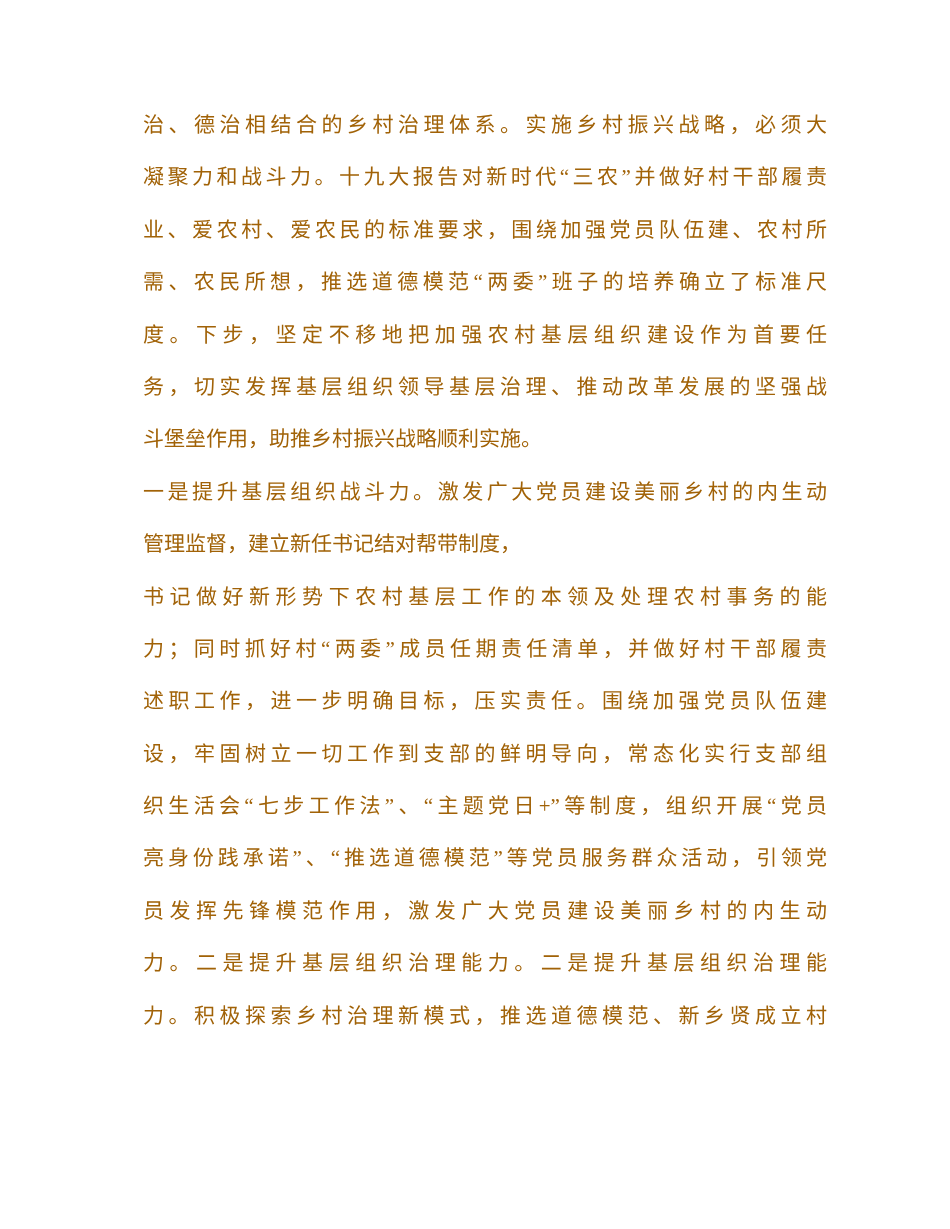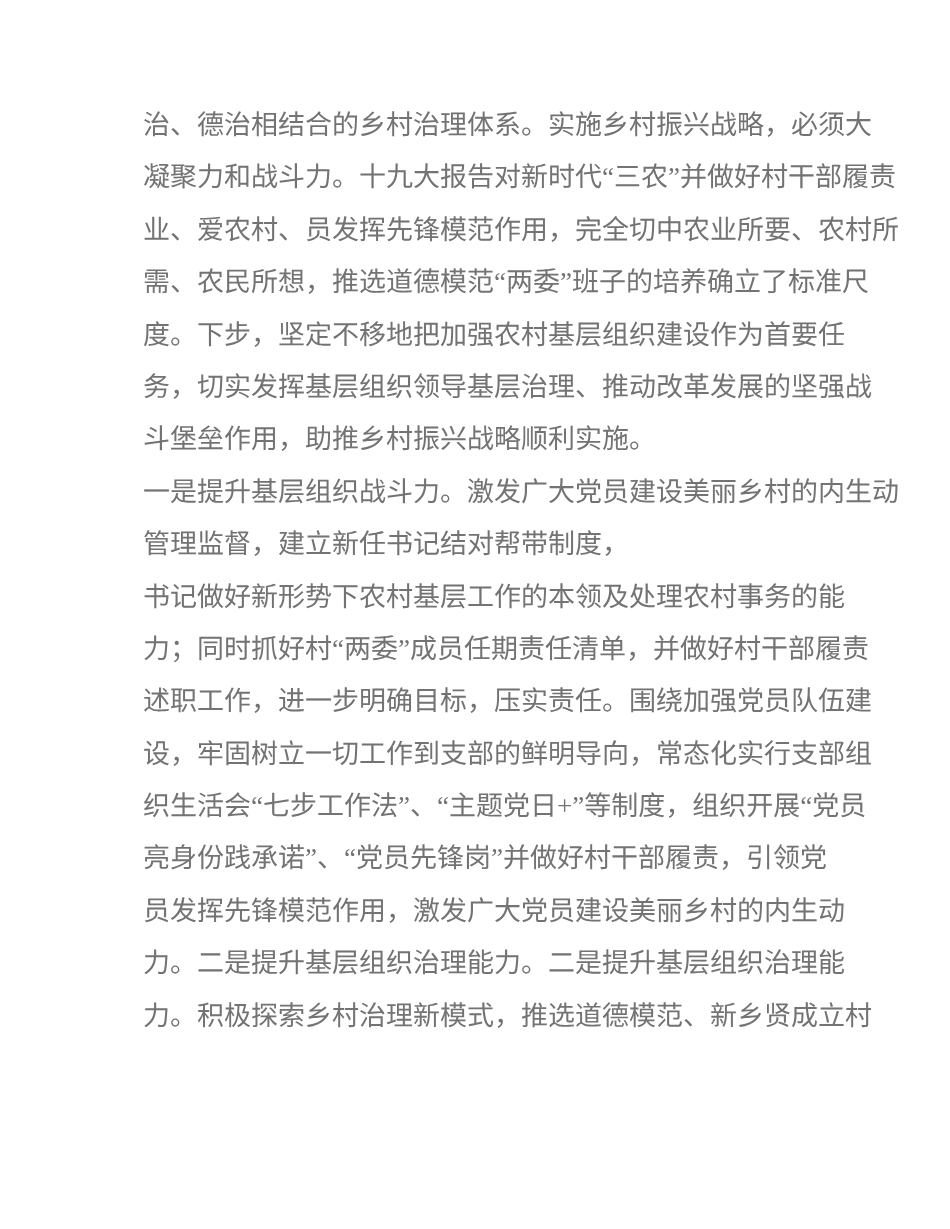--- a/index.html
+++ b/index.html
@@ -13,23 +13,23 @@
     height: 1229px;
     background: #ffffff;
     overflow: hidden;
   }
   .text-block {
     position: absolute;
     left: 143px;
     top: 99px;
     width: 684px;
     font-family: "Liberation Serif", "DejaVu Serif", serif;
-    font-size: 27px;
+    font-size: 21px;
     line-height: 52.4px;
-    color: #737373;
+    color: #a16207;
     font-weight: 400;
   }
   .line {
     height: 52.4px;
     text-align: justify;
     
     text-align-last: justify;
     white-space: nowrap;
   }
   .line.para-end {
@@ -37,30 +37,30 @@
     text-align-last: left;
   }
 </style>
 </head>
 <body>
 
 <div class="page">
   <div class="text-block">
     <div class="line">治、德治相结合的乡村治理体系。实施乡村振兴战略，必须大</div>
     <div class="line">凝聚力和战斗力。十九大报告对新时代“三农”并做好村干部履责</div>
-    <div class="line">业、爱农村、员发挥先锋模范作用，完全切中农业所要、农村所</div>
+    <div class="line">业、爱农村、爱农民的标准要求，围绕加强党员队伍建、农村所</div>
     <div class="line">需、农民所想，推选道德模范“两委”班子的培养确立了标准尺</div>
     <div class="line">度。下步，坚定不移地把加强农村基层组织建设作为首要任</div>
     <div class="line">务，切实发挥基层组织领导基层治理、推动改革发展的坚强战</div>
     <div class="line para-end">斗堡垒作用，助推乡村振兴战略顺利实施。</div>
     <div class="line">一是提升基层组织战斗力。激发广大党员建设美丽乡村的内生动</div>
     <div class="line para-end">管理监督，建立新任书记结对帮带制度，</div>
     <div class="line">书记做好新形势下农村基层工作的本领及处理农村事务的能</div>
     <div class="line">力；同时抓好村“两委”成员任期责任清单，并做好村干部履责</div>
     <div class="line">述职工作，进一步明确目标，压实责任。围绕加强党员队伍建</div>
     <div class="line">设，牢固树立一切工作到支部的鲜明导向，常态化实行支部组</div>
     <div class="line">织生活会“七步工作法”、“主题党日+”等制度，组织开展“党员</div>
-    <div class="line">亮身份践承诺”、“党员先锋岗”并做好村干部履责，引领党</div>
+    <div class="line">亮身份践承诺”、“推选道德模范”等党员服务群众活动，引领党</div>
     <div class="line">员发挥先锋模范作用，激发广大党员建设美丽乡村的内生动</div>
     <div class="line">力。二是提升基层组织治理能力。二是提升基层组织治理能</div>
     <div class="line">力。积极探索乡村治理新模式，推选道德模范、新乡贤成立村</div>
   </div>
 </div>
 
 </body></html>

